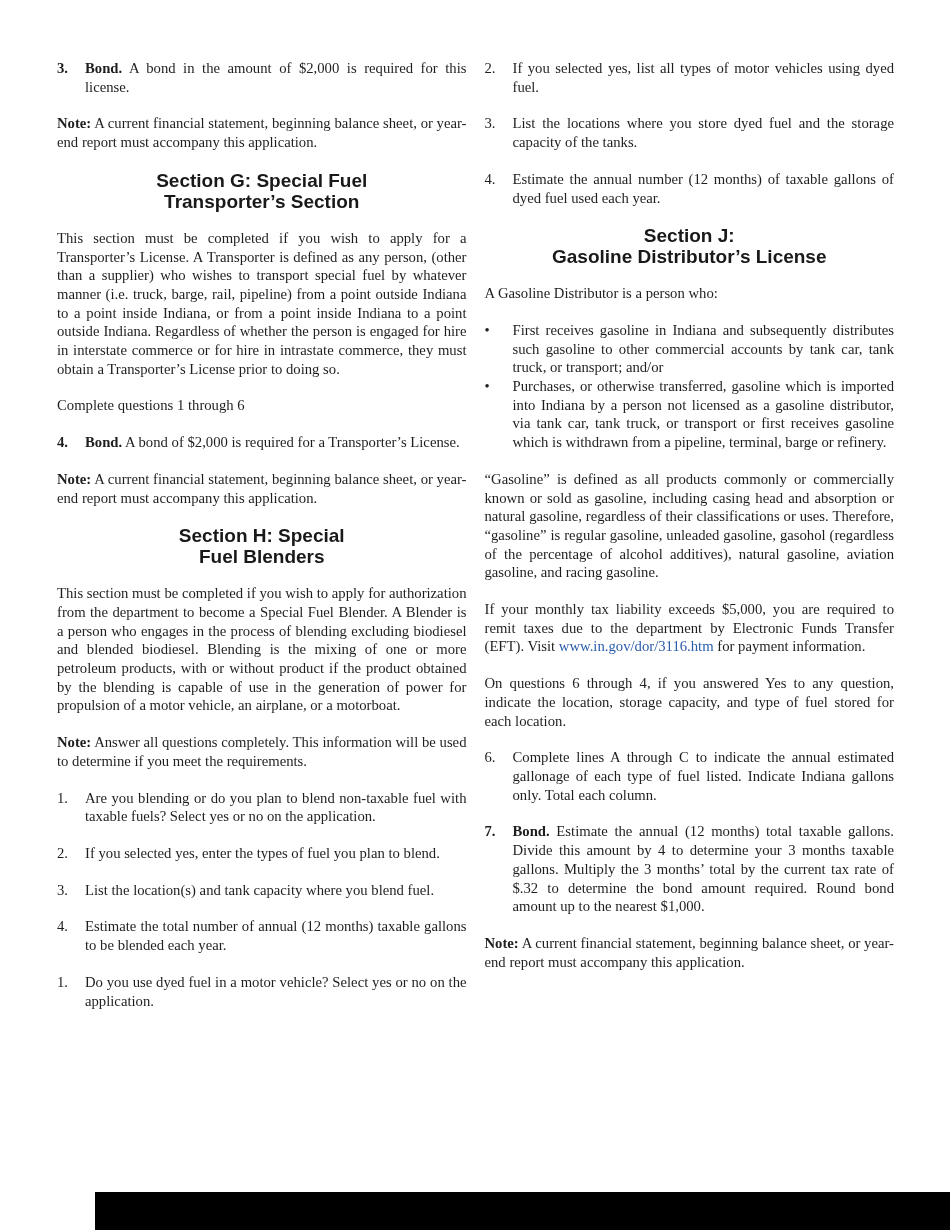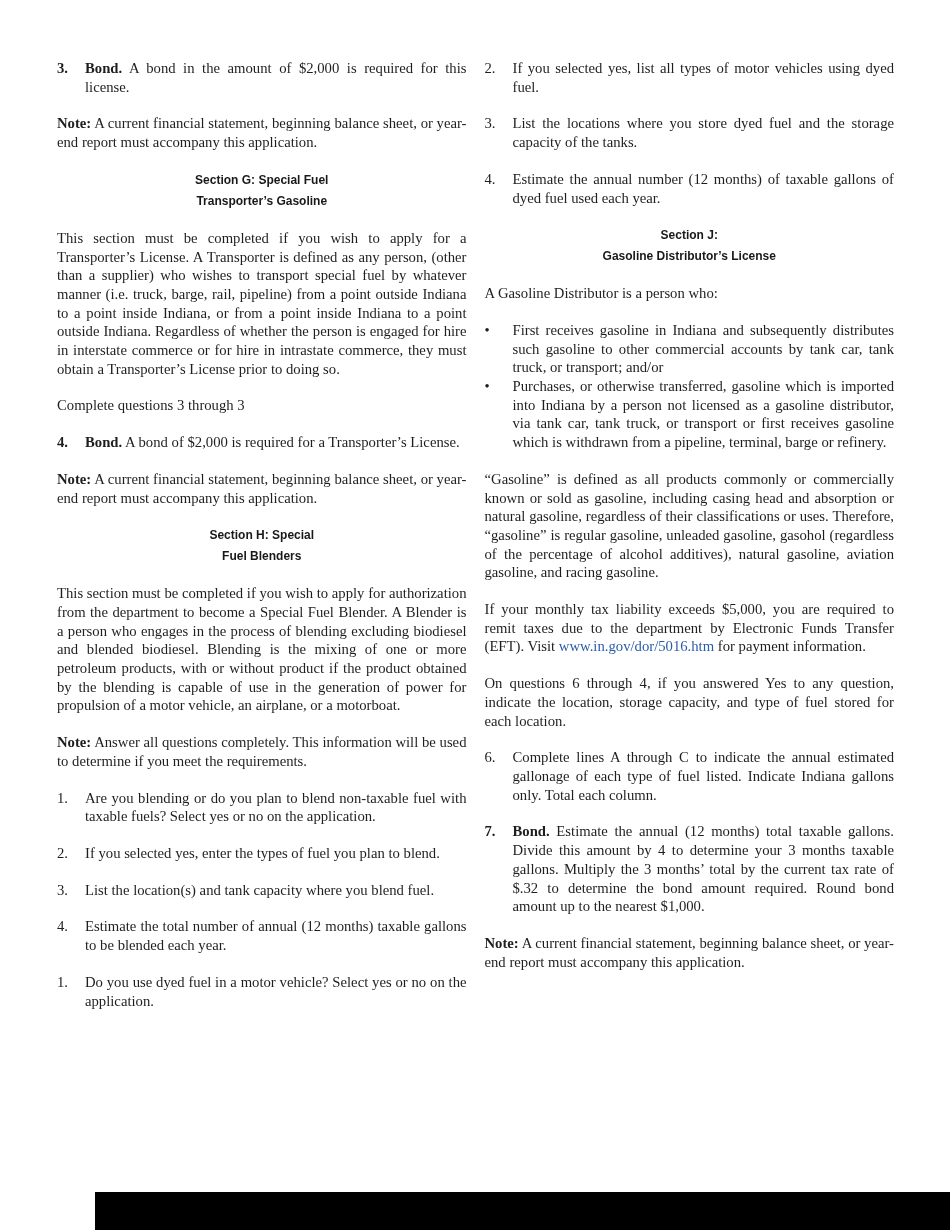--- a/index.html
+++ b/index.html
@@ -23,21 +23,21 @@
   }
   .col { flex: 1; min-width: 0; }
   .block { margin-bottom: 18px; }
   .para { text-align: justify; }
   .li { display: flex; }
   .li .num { flex: 0 0 28px; }
   .li .li-text { flex: 1; text-align: justify; }
   .heading {
     font-family: "Liberation Sans", sans-serif;
     font-weight: bold;
-    font-size: 12px;
+    font-size: 19px;
     line-height: 21px;
     text-align: center;
     color: #191919;
     margin: 10px 0 17px 0;
   }
   b { font-weight: bold; }
   .link { color: #2a5caa; text-decoration: none; cursor: pointer; }
   .bullet-item { margin-bottom: 0; }
   .bullet-item.last { margin-bottom: 18px; }
   .footer-bar {
@@ -59,26 +59,26 @@
 
       <div class="block li">
         <span class="num"><b>3.</b></span>
         <span class="li-text"><b>Bond.</b> <span>A bond in the amount of $2,000 is required for this license.</span></span>
       </div>
 
       <p class="block para"><b>Note:</b> <span>A current financial statement, beginning balance sheet, or year-end report must accompany this application.</span></p>
 
       <h2 class="heading">
         <span>Section G: Special Fuel</span><br>
-        <span>Transporter’s Gasoline</span>
+        <span>Transporter’s Section</span>
       </h2>
 
       <p class="block para">This section must be completed if you wish to apply for a Transporter’s License.  A Transporter is defined as any person, (other than a supplier) who wishes to transport special fuel by whatever manner (i.e. truck, barge, rail, pipeline) from a point outside Indiana to a point inside Indiana, or from a point inside Indiana to a point outside Indiana. Regardless of whether the person is engaged for hire in interstate commerce or for hire in intrastate commerce, they must obtain a Transporter’s License prior to doing so.</p>
 
-      <p class="block">Complete questions 3 through 3</p>
+      <p class="block">Complete questions 1 through 6</p>
 
       <div class="block li">
         <span class="num"><b>4.</b></span>
         <span class="li-text"><b>Bond.</b> <span>A bond of $2,000 is required for a Transporter’s License.</span></span>
       </div>
 
       <p class="block para"><b>Note:</b> <span>A current financial statement, beginning balance sheet, or year-end report must accompany this application.</span></p>
 
       <h2 class="heading">
         <span>Section H: Special</span><br>
@@ -141,21 +141,21 @@
         <span class="num">•</span>
         <span class="li-text">First receives gasoline in Indiana and subsequently distributes such gasoline to other commercial accounts by tank car, tank truck, or transport; and/or</span>
       </div>
       <div class="li bullet-item last">
         <span class="num">•</span>
         <span class="li-text">Purchases, or otherwise transferred, gasoline which is imported into Indiana by a person not licensed as a gasoline distributor, via tank car, tank truck, or transport or first receives gasoline which is withdrawn from a pipeline, terminal, barge or refinery.</span>
       </div>
 
       <p class="block para">“Gasoline” is defined as all products commonly or commercially known or sold as gasoline, including casing head and absorption or natural gasoline, regardless of their classifications or uses. Therefore, “gasoline” is regular gasoline, unleaded gasoline, gasohol (regardless of the percentage of alcohol additives), natural gasoline, aviation gasoline, and racing gasoline.</p>
 
-      <p class="block para"><span>If your monthly tax liability exceeds $5,000, you are required to remit taxes due to the department by Electronic Funds Transfer (EFT). Visit </span><a class="link">www.in.gov/dor/5016.htm</a><span> for payment information.</span></p>
+      <p class="block para"><span>If your monthly tax liability exceeds $5,000, you are required to remit taxes due to the department by Electronic Funds Transfer (EFT). Visit </span><a class="link">www.in.gov/dor/3116.htm</a><span> for payment information.</span></p>
 
 
       <p class="block para">On questions 6 through 4, if you answered Yes to any question, indicate the location, storage capacity, and type of fuel stored for each location.</p>
 
       <div class="block li">
         <span class="num">6.</span>
         <span class="li-text">Complete lines A through C to indicate the annual estimated gallonage of each type of fuel listed. Indicate Indiana gallons only. Total each column.</span>
       </div>
 
       <div class="block li">

